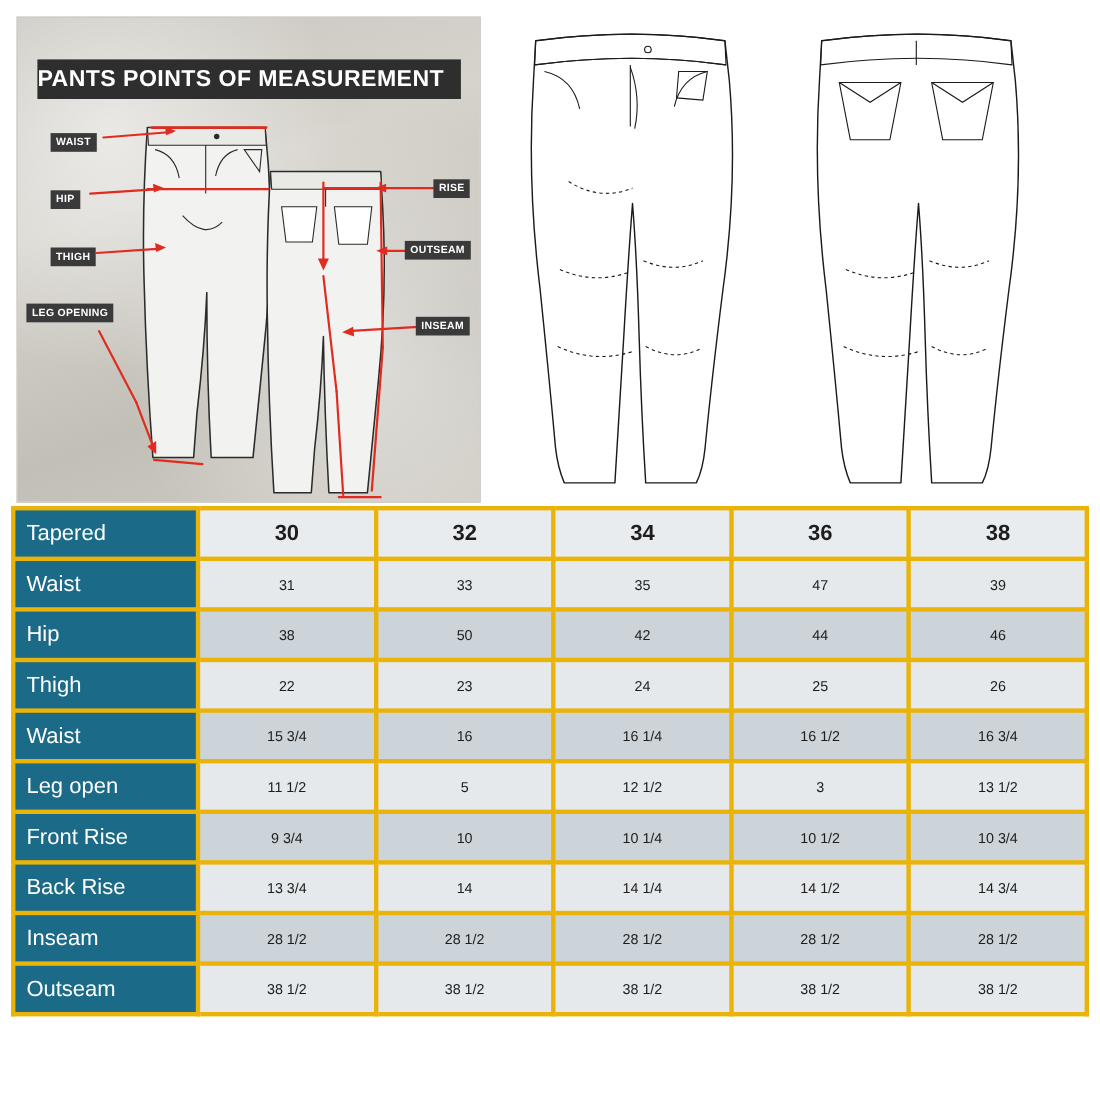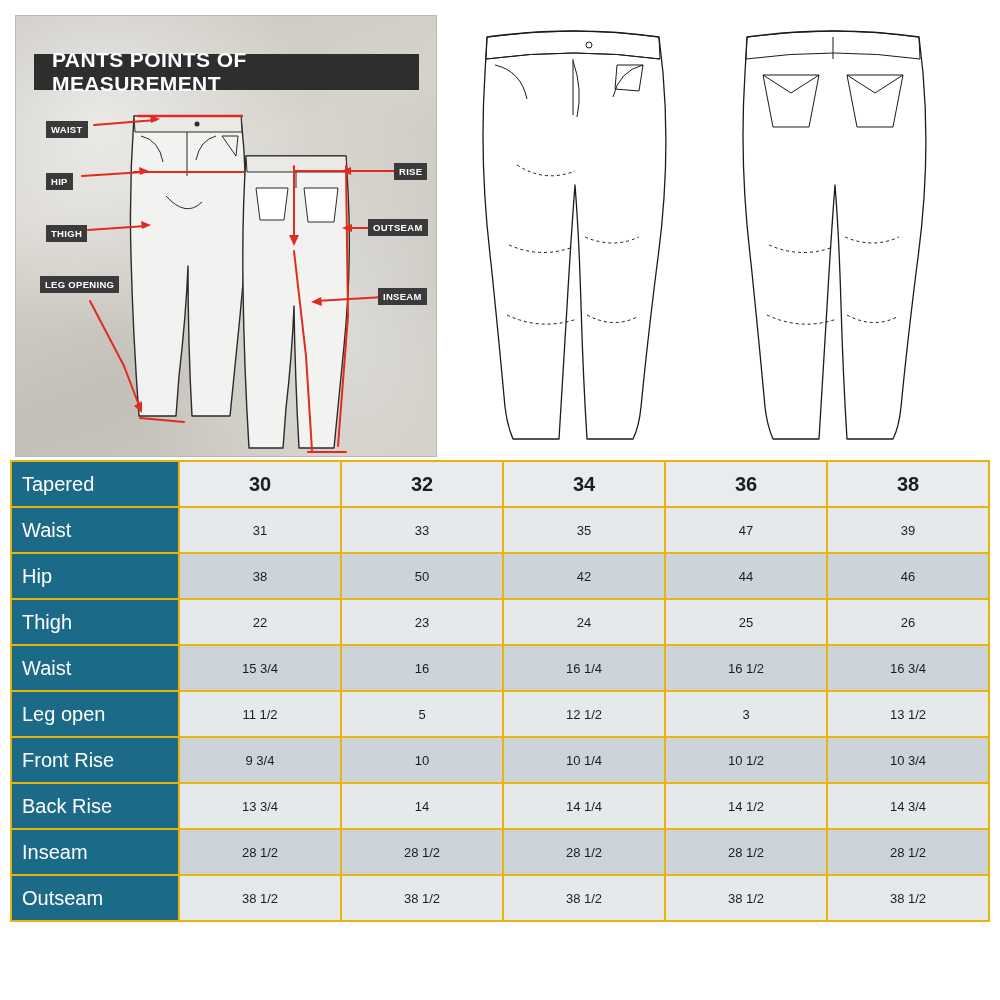--- a/index.html
+++ b/index.html
@@ -28,21 +28,21 @@
   }
   .diagram-title{
     position:absolute;left:18px;top:38px;
     width:385px;height:36px;
     background:#2e2e2e;
     color:#ffffff;
     font-weight:bold;
     font-size:21px;
     letter-spacing:.4px;
     display:flex;align-items:center;
-    padding-left:18px;
+    padding-left:0;
     box-sizing:border-box;
   }
   .lbl{
     position:absolute;
     background:#3a3a3a;color:#fff;
     font-size:9.5px;font-weight:bold;
     letter-spacing:.3px;
     padding:3px 5px;
     white-space:nowrap;
   }
@@ -54,21 +54,21 @@
   
   .table-wrap{
     position:absolute;left:10px;top:460px;width:980px;
   }
   table{
     border-collapse:collapse;
     width:980px;
     table-layout:fixed;
   }
   th,td{
-    border:2px solid #eab308;
+    border:4px solid #eab308;
     text-align:center;
     vertical-align:middle;
     height:46px;
     box-sizing:border-box;
   }
   th.rowhead, td.rowhead{
     background:#1b6a87;
     color:#ffffff;
     text-align:left;
     padding-left:10px;
@@ -159,21 +159,21 @@
           <polygon points="295,286 305,281 306,290" fill="#e02b20" stroke="none"></polygon>
           <line x1="278" y1="235" x2="290" y2="340" stroke-width="2"></line>
           <line x1="290" y1="340" x2="296" y2="434" stroke-width="2"></line>
           <line x1="292" y1="436" x2="330" y2="436" stroke-width="2"></line>
         </g>
       </svg>
 
       <div class="lbl" style="left:30px;top:105px;">WAIST</div>
       <div class="lbl" style="left:30px;top:157px;">HIP</div>
       <div class="lbl" style="left:30px;top:209px;">THIGH</div>
-      <div class="lbl" style="left:24px;top:260px;">LEG OPENING</div>
+      <div class="lbl" style="left:8px;top:260px;">LEG OPENING</div>
 
       <div class="lbl" style="left:378px;top:147px;">RISE</div>
       <div class="lbl" style="left:352px;top:203px;">OUTSEAM</div>
       <div class="lbl" style="left:362px;top:272px;">INSEAM</div>
     </div>
 
     <div class="tech-panel">
       <svg width="540" height="440" viewBox="0 0 540 440">
 
         <g fill="#ffffff" stroke="#1b1b1b" stroke-width="1.3" stroke-linejoin="round">

